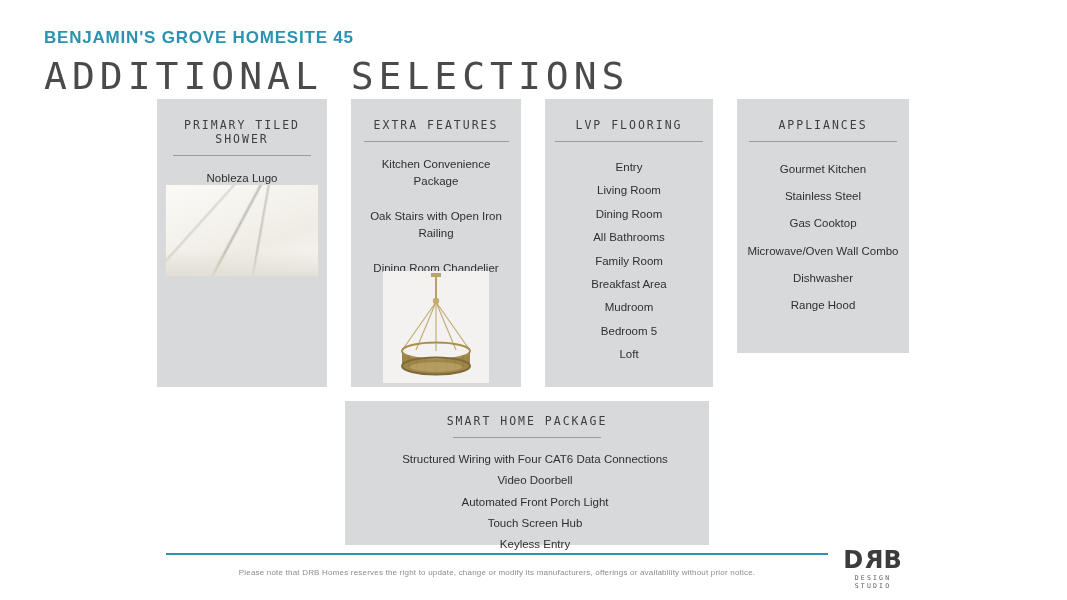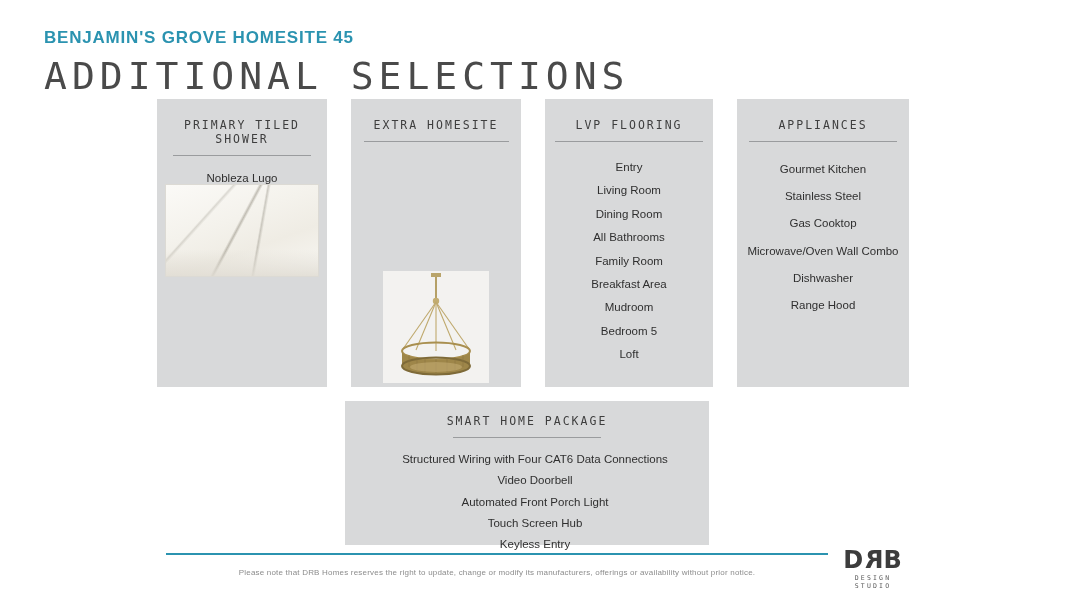--- a/index.html
+++ b/index.html
@@ -73,21 +73,21 @@
     font-size: 11.5px;
     color: #2f2f2f;
     line-height: 17px;
     padding: 0 10px;
   }
 
   
   #card-shower { left: 0;    width: 170px; height: 288px; }
   #card-extra  { left: 194px; width: 170px; height: 288px; }
   #card-lvp    { left: 388px; width: 168px; height: 288px; }
-  #card-appl   { left: 580px; width: 172px; height: 288px; }
+  #card-appl   { left: 580px; width: 172px; height: 254px; }
 
   #card-shower .title-rule { width: 138px; }
   #card-extra .title-rule  { width: 145px; }
   #card-lvp .title-rule    { width: 148px; }
   #card-appl .title-rule   { width: 148px; }
 
   
   .spaced .item { margin-bottom: 18px; }
   .lvp .item { line-height: 23.4px; }
   .appl .item { line-height: 27.2px; }
@@ -199,22 +199,27 @@
     <div class="card" id="card-shower">
       <div class="card-title">PRIMARY TILED SHOWER</div>
       <div class="title-rule"></div>
       <div class="card-list spaced">
         <div class="item">Nobleza Lugo</div>
       </div>
       <div class="tile-swatch"></div>
     </div>
 
     <div class="card" id="card-extra">
-      <div class="card-title">EXTRA HOMESITE</div>
+      <div class="card-title">EXTRA FEATURES</div>
       <div class="title-rule"></div>
+      <div class="card-list spaced">
+        <div class="item">Kitchen Convenience Package</div>
+        <div class="item">Oak Stairs with Open Iron Railing</div>
+        <div class="item">Dining Room Chandelier</div>
+      </div>
       <div class="chandelier">
         <svg width="106" height="112" viewBox="0 0 106 112">
           <rect x="0" y="0" width="106" height="112" fill="#f3f2f0"></rect>
 
           <rect x="48" y="2" width="10" height="4" fill="#b9a46a"></rect>
 
           <rect x="52" y="6" width="2" height="22" fill="#b5a066"></rect>
 
           <circle cx="53" cy="30" r="3.2" fill="#c3ad71"></circle>
 

